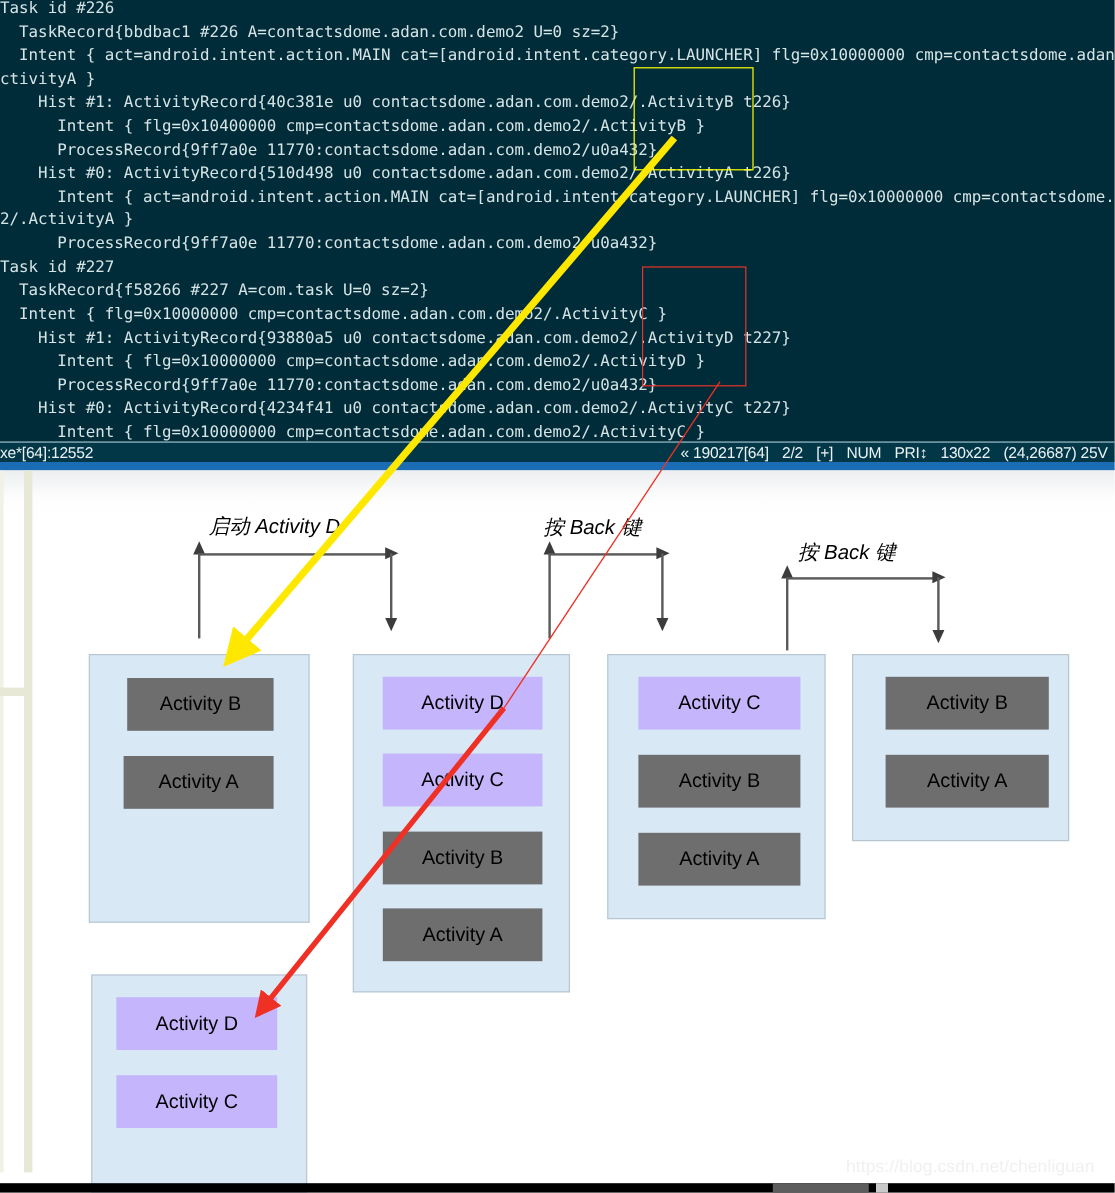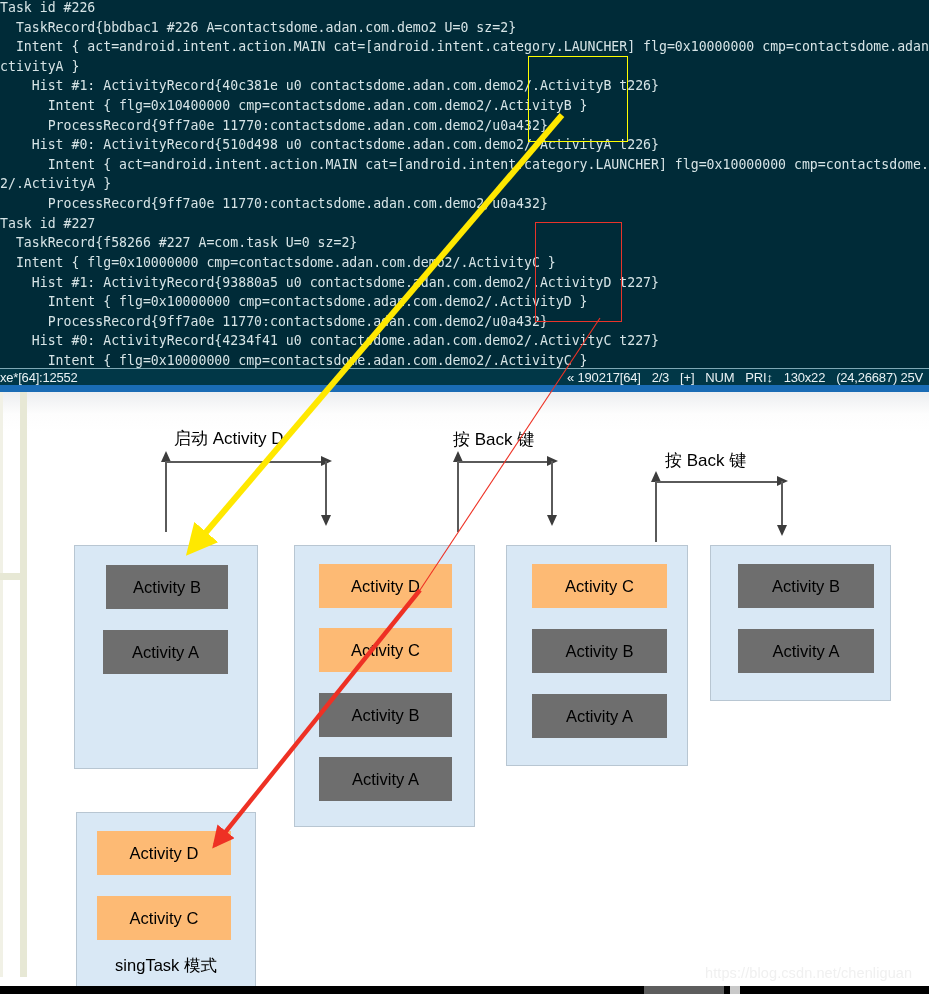--- a/index.html
+++ b/index.html
@@ -92,21 +92,21 @@
     border: 1px solid #b8c6d2;
   }
   .act {
     position: absolute;
     display: flex; align-items: center; justify-content: center;
     color: #000000;
     font-size: 16.5px;
     font-family: "Liberation Sans", sans-serif;
   }
   .act.grey { background: #6e6e6e; }
-  .act.orange { background: #fdba74; }
+  .act.orange { background: #c4b5fd; }
   .stack-label {
     position: absolute;
     width: 100%;
     text-align: center;
     font-size: 16.5px;
     color: #000;
     font-family: "Liberation Sans", sans-serif;
   }
 
   
@@ -117,20 +117,21 @@
   .ah-up { border-left: 5px solid transparent; border-right: 5px solid transparent; border-bottom: 11px solid #3c3c3c; }
   .ah-down { border-left: 5px solid transparent; border-right: 5px solid transparent; border-top: 11px solid #3c3c3c; }
   .ah-right { border-top: 5px solid transparent; border-bottom: 5px solid transparent; border-left: 11px solid #3c3c3c; }
 
   .step-label {
     position: absolute;
     font-size: 17px;
     color: #000;
     white-space: nowrap;
     font-family: "Liberation Sans", sans-serif;
+    font-style: italic;
   }
 
   
   .annot-svg { position: absolute; left: 0; top: 0; width: 929px; height: 994px; pointer-events: none; }
 
   .watermark {
     position: absolute; left: 705px; top: 965px;
     font-size: 14.5px;
     color: #f0f0f0;
     font-family: "Liberation Sans", sans-serif;
@@ -153,21 +154,21 @@
   <div class="terminal">
     <div class="term-lines" id="term-output"><div>Task id #226</div><div>  TaskRecord{bbdbac1 #226 A=contactsdome.adan.com.demo2 U=0 sz=2}</div><div>  Intent { act=android.intent.action.MAIN cat=[android.intent.category.LAUNCHER] flg=0x10000000 cmp=contactsdome.adan.com.demo2/.A</div><div>ctivityA }</div><div>    Hist #1: ActivityRecord{40c381e u0 contactsdome.adan.com.demo2/.ActivityB t226}</div><div>      Intent { flg=0x10400000 cmp=contactsdome.adan.com.demo2/.ActivityB }</div><div>      ProcessRecord{9ff7a0e 11770:contactsdome.adan.com.demo2/u0a432}</div><div>    Hist #0: ActivityRecord{510d498 u0 contactsdome.adan.com.demo2/.ActivityA t226}</div><div>      Intent { act=android.intent.action.MAIN cat=[android.intent.category.LAUNCHER] flg=0x10000000 cmp=contactsdome.adan.com.demo</div><div>2/.ActivityA }</div><div>      ProcessRecord{9ff7a0e 11770:contactsdome.adan.com.demo2/u0a432}</div><div>Task id #227</div><div>  TaskRecord{f58266 #227 A=com.task U=0 sz=2}</div><div>  Intent { flg=0x10000000 cmp=contactsdome.adan.com.demo2/.ActivityC }</div><div>    Hist #1: ActivityRecord{93880a5 u0 contactsdome.adan.com.demo2/.ActivityD t227}</div><div>      Intent { flg=0x10000000 cmp=contactsdome.adan.com.demo2/.ActivityD }</div><div>      ProcessRecord{9ff7a0e 11770:contactsdome.adan.com.demo2/u0a432}</div><div>    Hist #0: ActivityRecord{4234f41 u0 contactsdome.adan.com.demo2/.ActivityC t227}</div><div>      Intent { flg=0x10000000 cmp=contactsdome.adan.com.demo2/.ActivityC }</div></div>
     <div class="hl-box hl-yellow"></div>
     <div class="hl-box hl-red"></div>
   </div>
 
   <div class="status-bar">
     <span class="status-left">xe*[64]:12552</span>
     <span class="status-right">
       <span>« 190217[64]</span>
-      <span>2/3</span>
+      <span>2/2</span>
       <span>[+]</span>
       <span>NUM</span>
       <span>PRI↕</span>
       <span>130x22</span>
       <span>(24,26687) 25V</span>
     </span>
   </div>
   <div class="blue-band"></div>
 
   <div class="diagram">
@@ -245,21 +246,20 @@
       </div>
     </div>
 
     <div class="stack" style="left:76px; top:420px; width:180px; height:182px;">
       <div class="act orange" style="left:20px; top:18px; width:134px; height:44px;">
         <span>Activity D</span>
       </div>
       <div class="act orange" style="left:20px; top:83px; width:134px; height:44px;">
         <span>Activity C</span>
       </div>
-      <div class="stack-label" style="top:142px;">singTask 模式</div>
     </div>
 
     <div class="watermark" style="left:705px; top:573px;">https://blog.csdn.net/chenliguan</div>
   </div>
 
   <svg class="annot-svg" viewBox="0 0 929 994">
     <defs>
       <marker id="ahY" viewBox="0 0 10 10" refX="8" refY="5" markerWidth="5.2" markerHeight="5.2" orient="auto-start-reverse">
         <path d="M 0 0 L 10 5 L 0 10 z" fill="#ffe800"></path>
       </marker>

